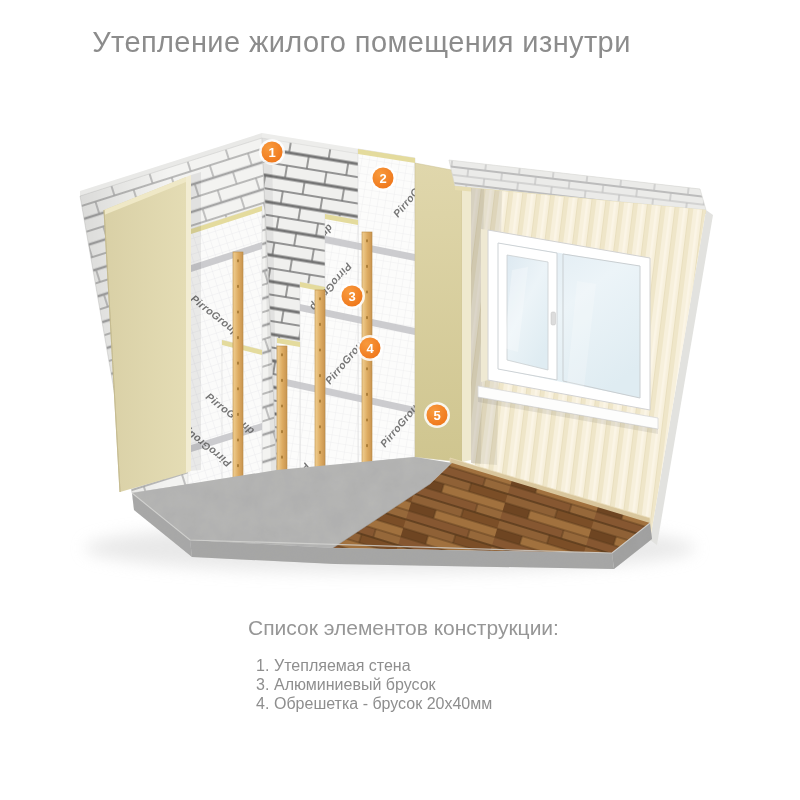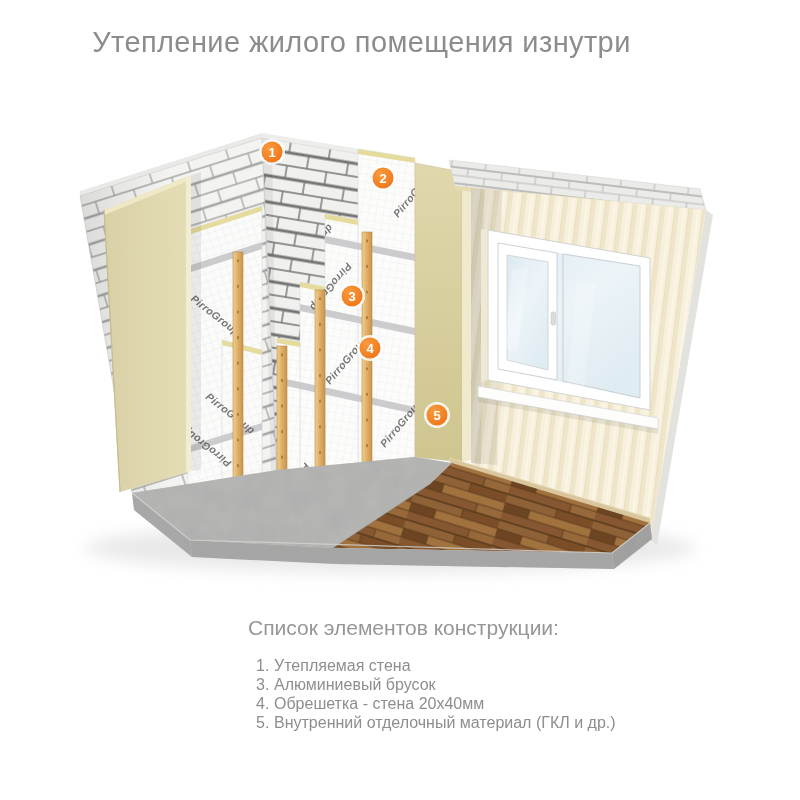--- a/index.html
+++ b/index.html
@@ -246,18 +246,17 @@
         <text class="marker-num" x="437" y="419.5">5</text>
       </g>
     </g>
   </svg>
 
   <div class="legend">
     <p class="legend-heading">Список элементов конструкции:</p>
     <ol class="legend-list">
       <li><span class="legend-num">1.</span><span>Утепляемая стена</span></li>
       <li><span class="legend-num">3.</span><span>Алюминиевый брусок</span></li>
-      <li><span class="legend-num">4.</span><span>Обрешетка - стена 20x40мм</span></li>
-      <li><span class="legend-num">5.</span><span>Внутренний отделочный материал (ГКЛ и др.)</span></li>
+      <li><span class="legend-num">4.</span><span>Обрешетка - брусок 20x40мм</span></li>
     </ol>
   </div>
 
 </div>
 
 </body></html>

